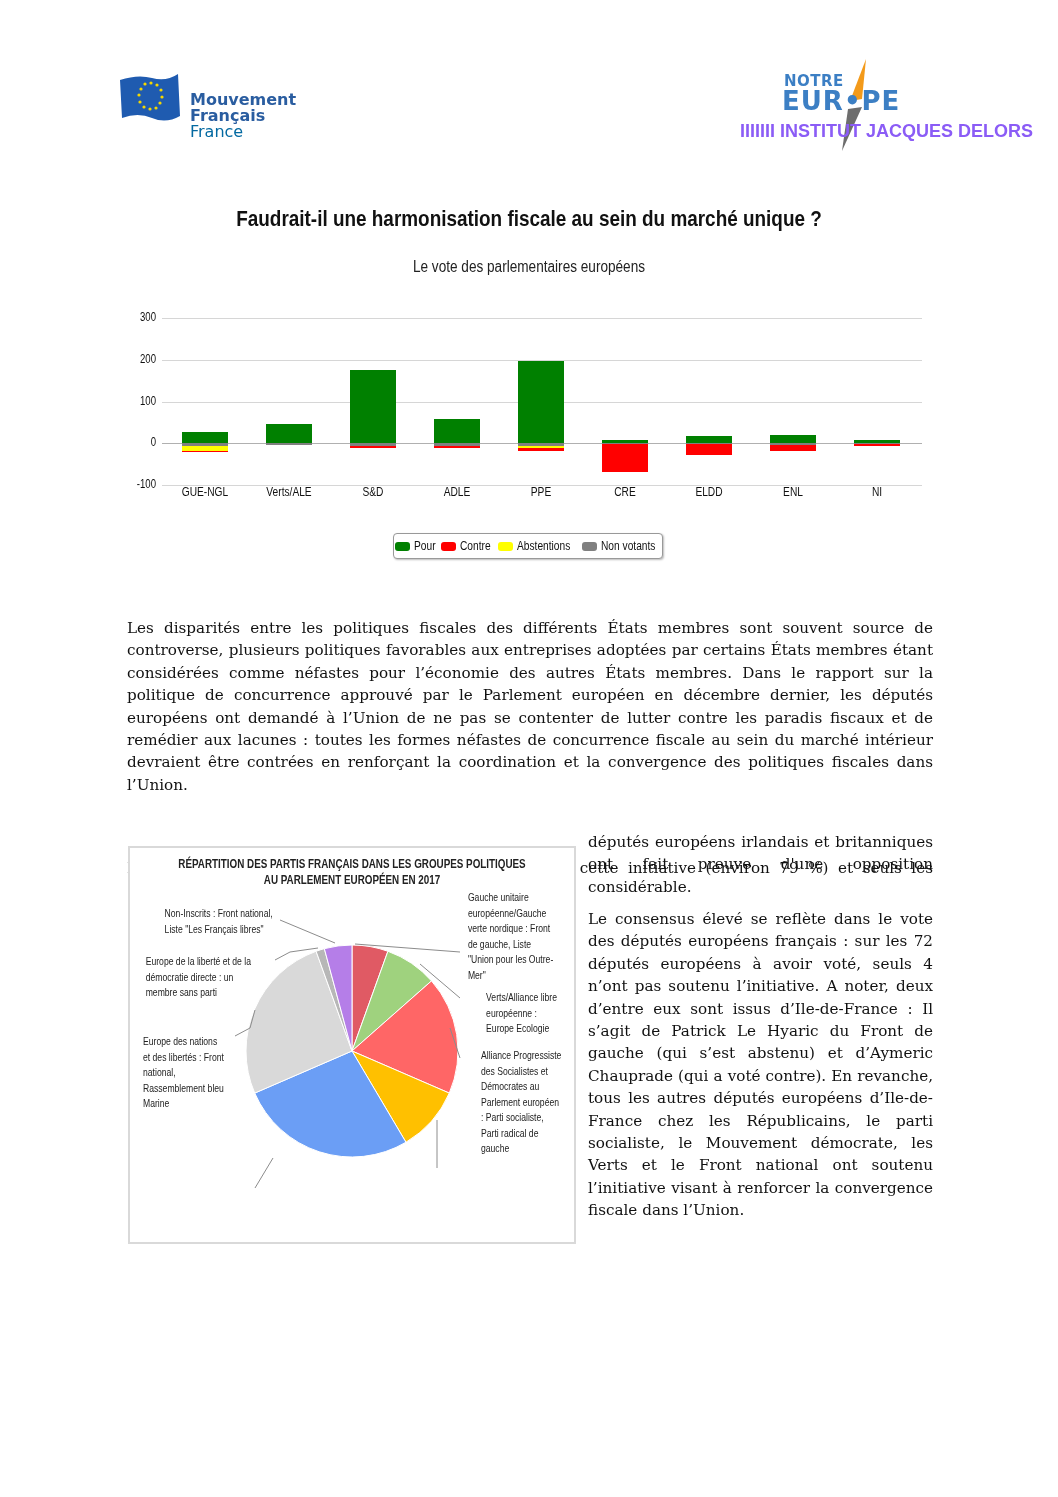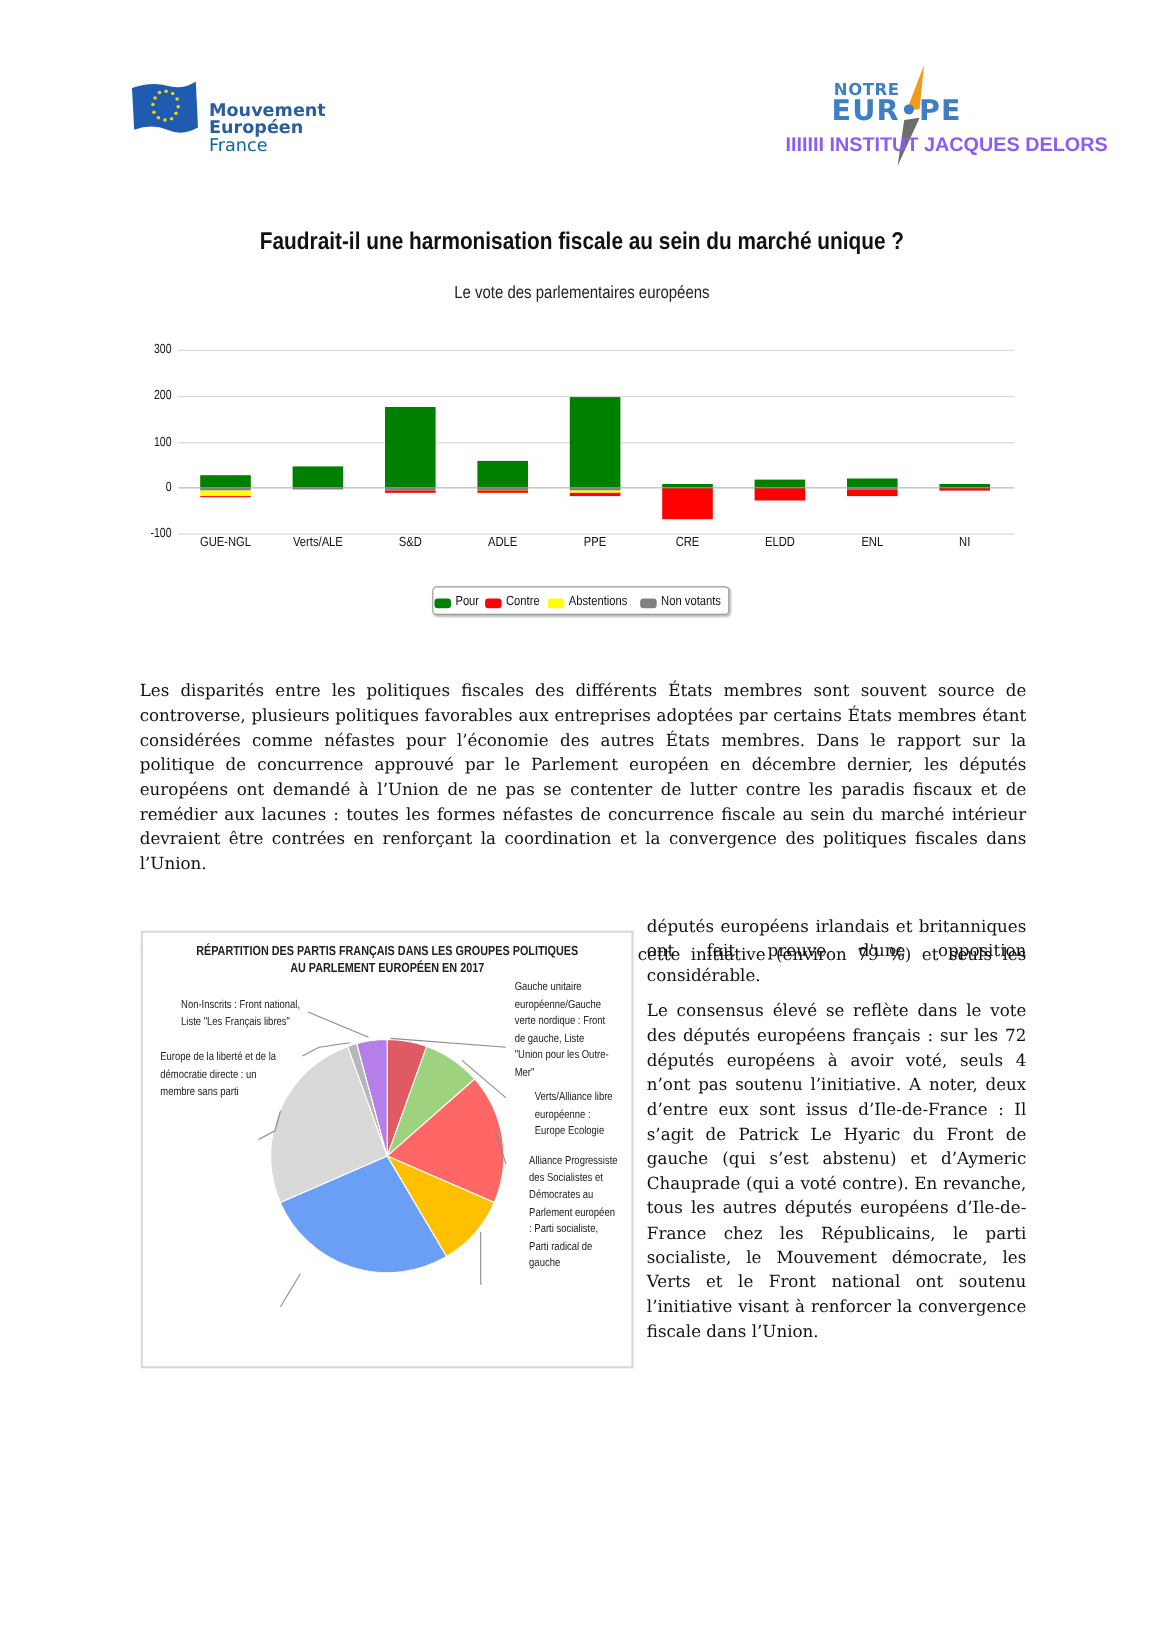--- a/index.html
+++ b/index.html
@@ -4,36 +4,36 @@
 <style>
   html, body { margin:0; padding:0; background:#fff; }
   body { width:1058px; height:1497px; position:relative; overflow:hidden; font-family:"DejaVu Serif", serif; color:#111; }
   .abs { position:absolute; }
   
   .me-logo { left:118px; top:70px; width:180px; height:75px; }
   .me-flag { position:absolute; left:0; top:2px; width:64px; height:52px; }
   .me-text { position:absolute; left:72px; top:22px; font-family:"DejaVu Sans", sans-serif; font-size:16px; line-height:16px; color:#2a5da0; }
   .me-text .b { font-weight:bold; }
   .me-text .n { font-weight:normal; color:#0369a1; }
-  .ne-logo { left:710px; top:55px; width:230px; height:100px;text-align:center; }
+  .ne-logo { left:736px; top:55px; width:230px; height:100px;text-align:center; }
   .ne-notre { position:absolute; left:48px; top:17px; font-family:"DejaVu Sans", sans-serif; font-weight:bold; font-size:15px; color:#3c7fc4; letter-spacing:0.5px; }
   .ne-europe { position:absolute; left:46px; top:31px; font-family:"DejaVu Sans", sans-serif; font-weight:bold; font-size:26px; color:#3c7fc4; letter-spacing:1px; }
   .ne-inst { position:absolute; left:4px; top:66px; font-family:"Liberation Sans", sans-serif; font-weight:bold; font-size:18px; color:#8b5cf6; white-space:nowrap; }
   
   .title { left:0; width:1058px; top:206px; text-align:center; font-family:"Liberation Sans", sans-serif; font-weight:bold; font-size:22px; transform:scaleX(0.86); color:#111; }
   .subtitle { left:0; width:1058px; top:258px; text-align:center; font-family:"Liberation Sans", sans-serif; font-size:16px; color:#222; transform:scaleX(0.85); }
   
   .chart { left:130px; top:305px; width:800px; height:200px; }
   .ytick { position:absolute; left:0; width:26px; text-align:right; font-family:"Liberation Sans", sans-serif; font-size:12px; color:#111; transform:scaleX(0.8); transform-origin:right center; }
   .grid { position:absolute; left:32px; right:8px; height:1px; background:#d6d6d6; }
   .grid.zero { background:#b0b0b0; }
   .xtick { position:absolute; top:180px; width:84px; text-align:center; font-family:"Liberation Sans", sans-serif; font-size:12px; color:#111; transform:scaleX(0.85); }
   .seg { position:absolute; width:46px; }
   .legend { left:393px; top:533px; width:268px; height:24px; border:1px solid #999; border-radius:4px; box-shadow:1px 1px 2px #bbb; font-family:"Liberation Sans", sans-serif; font-size:12px; display:flex; align-items:center; justify-content:center; gap:6px; background:#fff; }
-  .legend .item { display:flex; align-items:flex-end; gap:4px; }
+  .legend .item { display:flex; align-items:center; gap:4px; }
   .legend .sw { width:15px; height:9px; border-radius:3px; display:inline-block; }
   .legend .lbl { display:inline-block; transform:scaleX(0.85); transform-origin:left center; margin-right:-4px; }
   
   .para { font-size:15.2px; line-height:22.4px; text-align:justify; color:#111; }
   .p1 { left:127px; top:617px; width:806px; }
   .p2 { left:127px; top:809px; width:806px;margin-top:48px; }
   .p2b { left:588px; top:831px; width:345px; }
   .p3 { left:588px; top:908px; width:345px; }
   
   .pie-box { left:128px; top:846px; width:444px; height:394px; border:2px solid #d9d9d9; background:#fff; }
@@ -57,21 +57,21 @@
       <circle cx="32" cy="37" r="1.6"></circle>
         <circle cx="26" cy="35" r="1.6"></circle>
         <circle cx="22" cy="30" r="1.6"></circle>
       <circle cx="21" cy="23" r="1.6"></circle>
         <circle cx="23" cy="17" r="1.6"></circle>
         <circle cx="27" cy="12" r="1.6"></circle>
     </g>
   </svg>
   <div class="me-text">
     <div class="b">Mouvement</div>
-    <div class="b">Européen</div>
+    <div class="b">Français</div>
     <div class="n">France</div>
   </div>
 </div>
 
 <div class="abs ne-logo">
   <svg class="abs" style="left:100px;top:0;width:40px;height:100px" viewBox="0 0 40 100">
     <polygon points="30,4 14,46 26,44" fill="#f39a1a"></polygon>
     <polygon points="26,52 12,54 6,96" fill="#6d6d6d"></polygon>
   </svg>
   <div class="ne-notre">NOTRE</div>
@@ -184,16 +184,17 @@
       <polyline points="125,162 120,180 105,188"></polyline>
       <polyline points="143,310 125,340"></polyline>
       <polyline points="225,96 330,104"></polyline>
       <polyline points="290,116 330,150"></polyline>
       <polyline points="320,180 330,210"></polyline>
       <polyline points="307,272 307,320"></polyline>
     </g>
   </svg>
   <div class="pie-lbl" style="left:22px;top:58px;width:140px"><span>Non-Inscrits : Front national, Liste "Les Français libres"</span></div>
   <div class="pie-lbl" style="left:4px;top:106px;width:130px"><span>Europe de la liberté et de la démocratie directe : un membre sans parti</span></div>
+  <div class="pie-lbl" style="left:4px;top:186px;width:100px"><span>Europe des nations et des libertés : Front national, Rassemblement bleu Marine</span></div>
   <div class="pie-lbl" style="left:328px;top:42px;width:110px"><span>Gauche unitaire européenne/Gauche verte nordique : Front de gauche, Liste "Union pour les Outre-Mer"</span></div>
   <div class="pie-lbl" style="left:348px;top:142px;width:90px"><span>Verts/Alliance libre européenne : Europe Ecologie</span></div>
   <div class="pie-lbl" style="left:342px;top:200px;width:100px"><span>Alliance Progressiste des Socialistes et Démocrates au Parlement européen : Parti socialiste, Parti radical de gauche</span></div>
 </div>
 
 </body></html>

